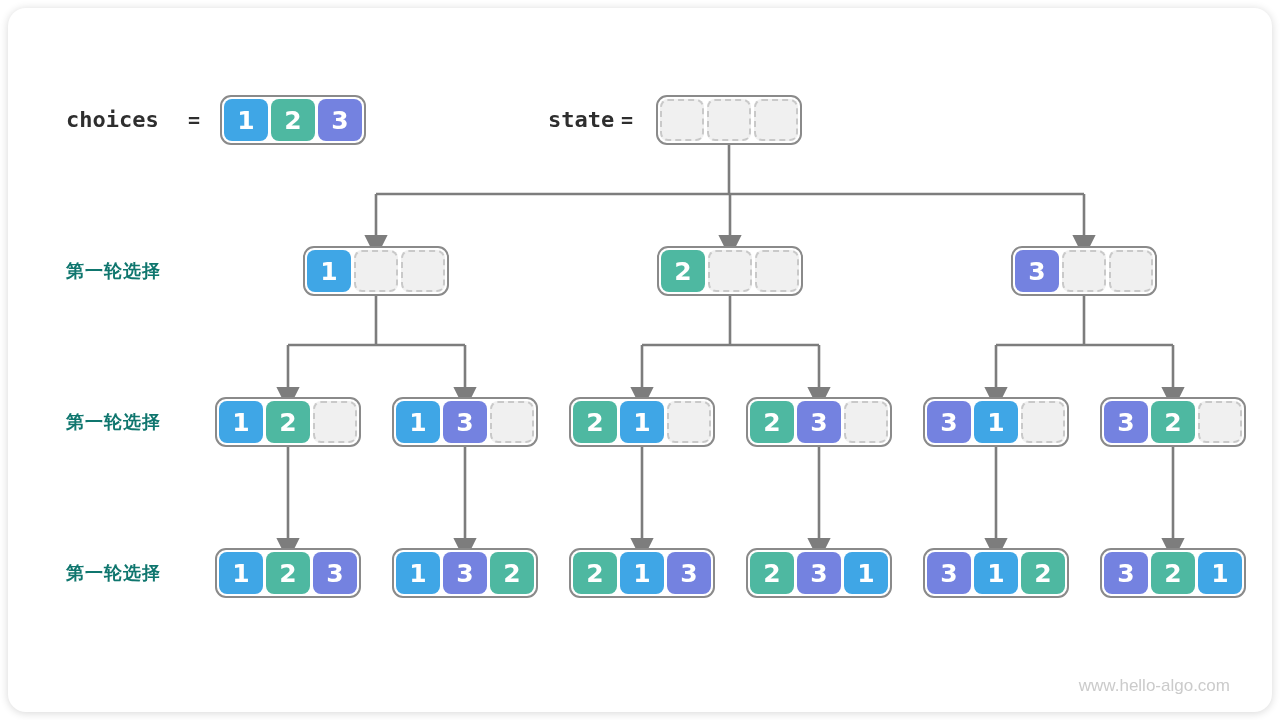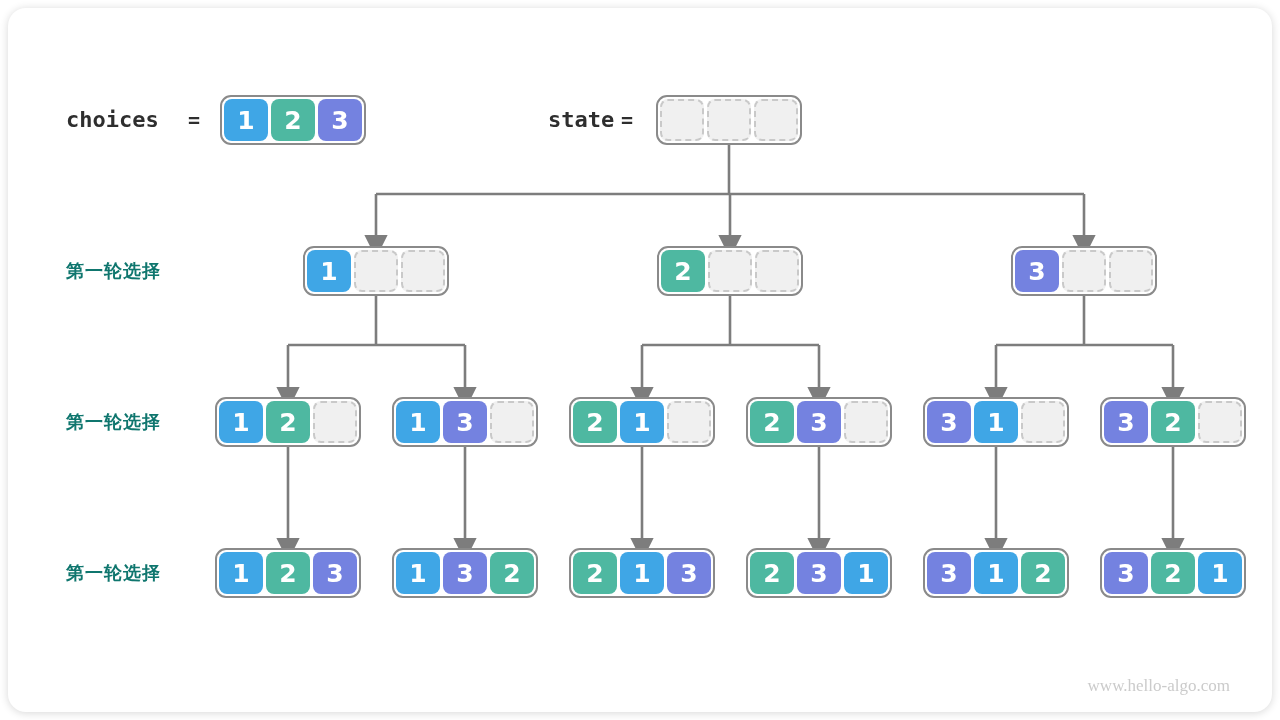--- a/index.html
+++ b/index.html
@@ -74,21 +74,21 @@
     font-size: 25px;
     color: #ffffff;
   }
   .cell.empty {
     background: #f0f0f0;
     border: 2px dashed #c9c9c9;
   }
   .watermark {
     position: absolute;
     right: 42px; bottom: 16px;
-    font-family: Liberation Serif, serif;
+    font-family: Liberation Sans, sans-serif;
     font-size: 17px;
     color: #cbcbcb;
   }
 </style>
 </head>
 <body>
 
 <div class="card">
 
   <svg id="connectors">

